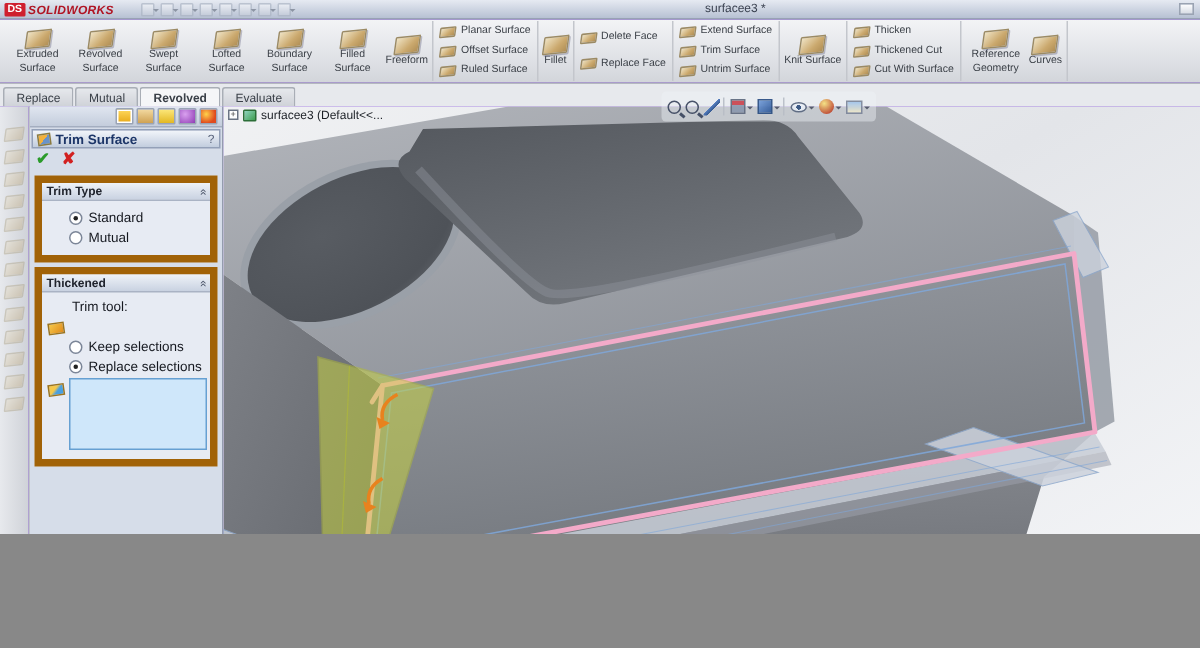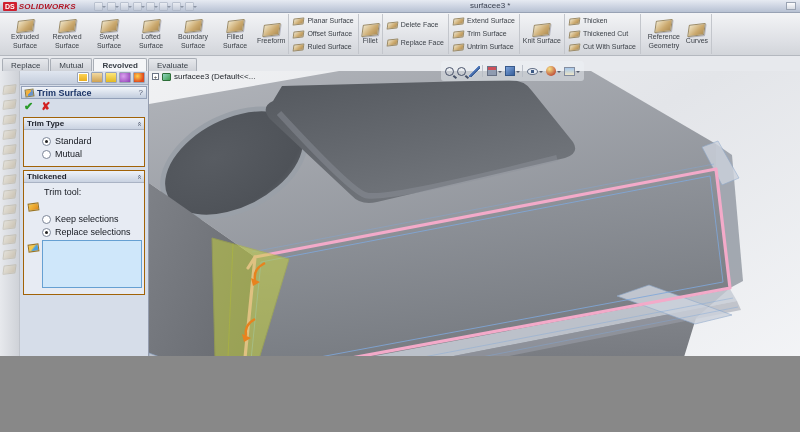--- a/index.html
+++ b/index.html
@@ -65,21 +65,21 @@
 
   #pm-header{height:13px;margin:1px 1px 0 1px;background:linear-gradient(#f2f5fa,#c2cdde);
     border:1px solid #93a0b8;display:flex;align-items:center;padding:0 3px;gap:3px;}
   #pm-header .t{font-weight:bold;color:#1d3668;font-size:9px;flex:1;}
   #pm-header .help{color:#5a6activity478;color:#58627a;font-size:8px;}
   #trim-hdr-icon{width:9px;height:8px;background:linear-gradient(135deg,#f3b13c 50%,#6a93c8 50%);border:1px solid #8a7a40;transform:rotate(-8deg);}
   #okcancel{display:flex;gap:8px;padding:2px 4px;}
   #okcancel .ok{color:#2a9b2a;font-size:11px;font-weight:bold;line-height:11px;}
   #okcancel .cancel{color:#d22020;font-size:11px;font-weight:bold;line-height:11px;}
 
-  .pm-sec{margin:3px 3px 0 3px;border:1px solid #a16207;background:#e7ebf3;}
+  .pm-sec{margin:3px 3px 0 3px;border:5px solid #a16207;background:#e7ebf3;}
   .pm-sec-h{height:12px;background:linear-gradient(#eef2f8,#c9d2e1);border-bottom:1px solid #aab3c4;
     display:flex;align-items:center;padding:0 3px;}
   .pm-sec-h .st{font-weight:bold;font-size:8px;color:#20242e;flex:1;}
   .chev{display:inline-block;transform:rotate(90deg);font-size:8px;color:#4a5468;line-height:8px;}
   .pm-sec-b{padding:3px 2px 4px 4px;}
 
   .pm-radio,.pm-check{display:flex;align-items:center;gap:4px;margin:3px 0 3px 14px;text-align:center;}
   .rb{width:9px;height:9px;border-radius:50%;background:#fff;border:1px solid #7c8698;position:relative;flex:none;}
   .pm-radio.on .rb::after{content:"";position:absolute;left:2px;top:2px;width:3px;height:3px;border-radius:50%;background:#222;}
   .cb{width:9px;height:9px;background:#fff;border:1px solid #7c8698;flex:none;}

